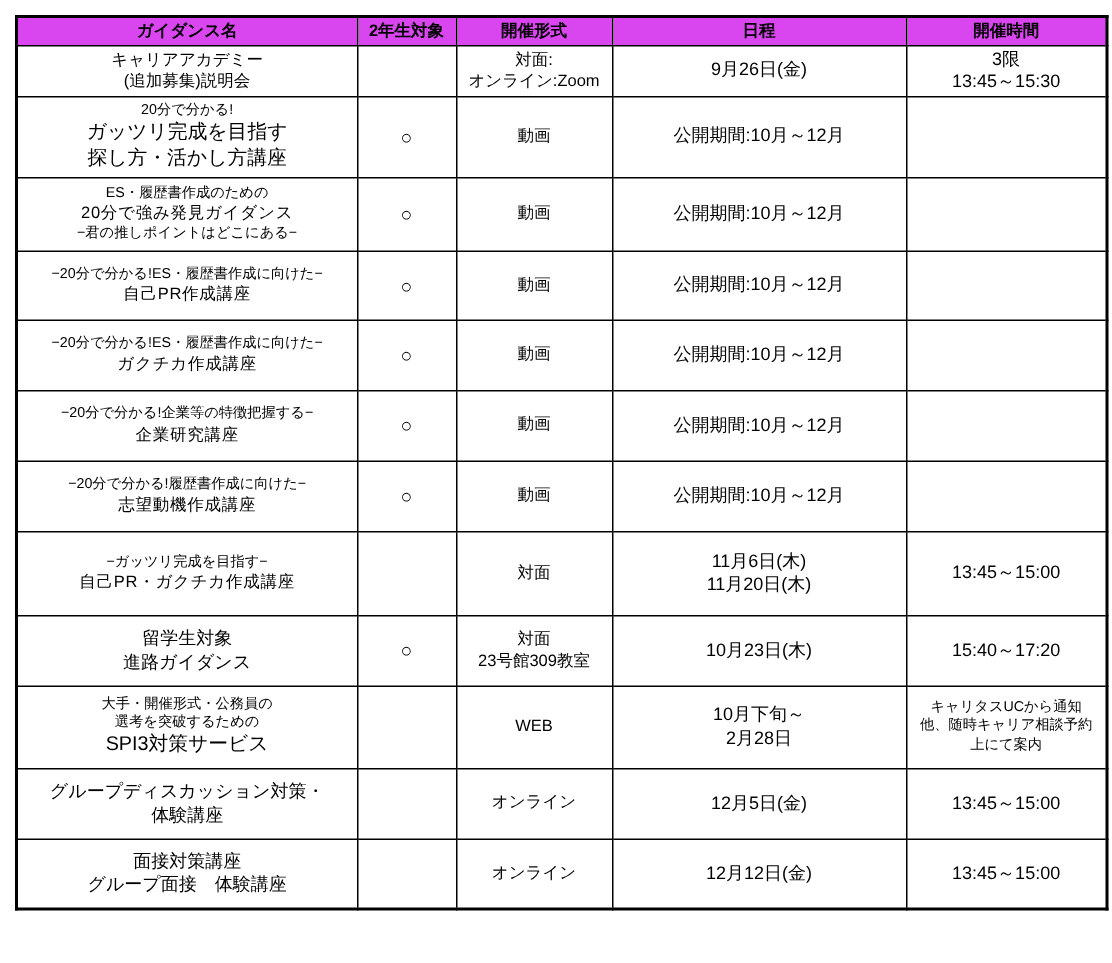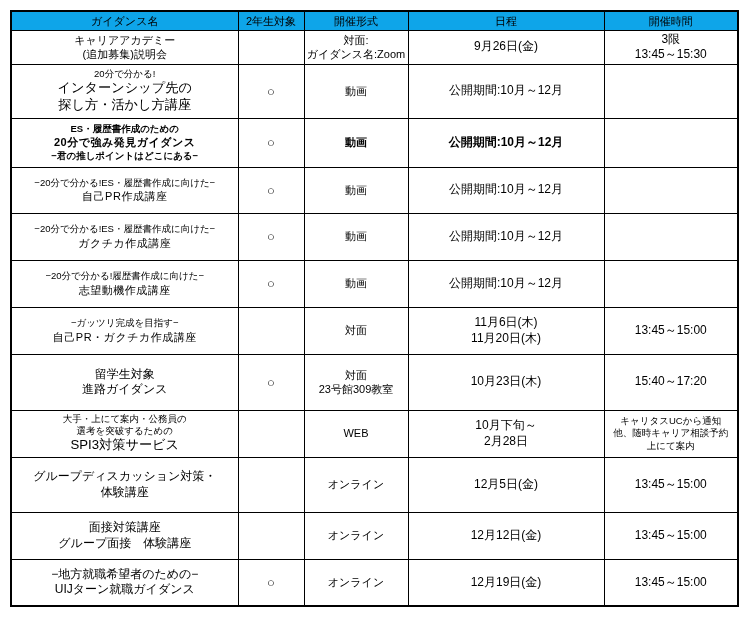--- a/index.html
+++ b/index.html
@@ -25,35 +25,35 @@
   }
   th, td {
     border: 1px solid #000000;
     text-align: center;
     vertical-align: middle;
     padding: 1px 2px;
     overflow: hidden;
   }
   thead tr { height: 19px; }
   thead th {
-    background: #0ea5e9;
-    font-weight: normal;
+    background: #d946ef;
+    font-weight: bold;
     font-size: 11px;
     line-height: 1.1;
   }
   col.c-name     { width: 227px; }
   col.c-target   { width: 66px;  }
   col.c-format   { width: 104px; }
   col.c-schedule { width: 196px; }
   col.c-time     { width: 134px; }
 
   tbody tr { height: 47px; }
   tbody tr:nth-child(1)  { height: 34px; padding-left: 32px; }
   tbody tr:nth-child(2)  { height: 54px; margin-left: 36px; }
-  tbody tr:nth-child(3)  { height: 49px; font-weight: bold; }
+  tbody tr:nth-child(3)  { height: 49px; }
   tbody tr:nth-child(4)  { height: 46px; }
   tbody tr:nth-child(8)  { height: 56px; }
   tbody tr:nth-child(10) { height: 55px; }
   tbody tr:nth-child(13) { height: 37px; }
 
   .line { line-height: 1.28; white-space: nowrap; }
   .line.sub    { font-size: 9.5px; }
   .line.normal { font-size: 11px; }
   .line.med    { font-size: 12px; }
   .line.big    { font-size: 13.2px; }
@@ -83,34 +83,34 @@
     </thead>
     <tbody>
         <tr>
           <td class="col-name">
             <div class="line normal">キャリアアカデミー</div>
             <div class="line normal">(追加募集)説明会</div>
           </td>
           <td class="col-target"></td>
           <td class="col-format">
             <div class="line normal">対面:</div>
-            <div class="line normal">ガイダンス名:Zoom</div>
+            <div class="line normal">オンライン:Zoom</div>
           </td>
           <td class="col-schedule">
             <div class="line med">9月26日(金)</div>
           </td>
           <td class="col-time">
             <div class="line med">3限</div>
             <div class="line med">13:45～15:30</div>
           </td>
         </tr>
         <tr>
           <td class="col-name">
             <div class="line sub">20分で分かる!</div>
-            <div class="line big">インターンシップ先の</div>
+            <div class="line big">ガッツリ完成を目指す</div>
             <div class="line big">探し方・活かし方講座</div>
           </td>
           <td class="col-target">○</td>
           <td class="col-format">
             <div class="line normal">動画</div>
           </td>
           <td class="col-schedule">
             <div class="line med">公開期間:10月～12月</div>
           </td>
           <td class="col-time"></td>
@@ -153,20 +153,34 @@
           <td class="col-format">
             <div class="line normal">動画</div>
           </td>
           <td class="col-schedule">
             <div class="line med">公開期間:10月～12月</div>
           </td>
           <td class="col-time"></td>
         </tr>
         <tr>
           <td class="col-name">
+            <div class="line sub">−20分で分かる!企業等の特徴把握する−</div>
+            <div class="line large">企業研究講座</div>
+          </td>
+          <td class="col-target">○</td>
+          <td class="col-format">
+            <div class="line normal">動画</div>
+          </td>
+          <td class="col-schedule">
+            <div class="line med">公開期間:10月～12月</div>
+          </td>
+          <td class="col-time"></td>
+        </tr>
+        <tr>
+          <td class="col-name">
             <div class="line sub">−20分で分かる!履歴書作成に向けた−</div>
             <div class="line large">志望動機作成講座</div>
           </td>
           <td class="col-target">○</td>
           <td class="col-format">
             <div class="line normal">動画</div>
           </td>
           <td class="col-schedule">
             <div class="line med">公開期間:10月～12月</div>
           </td>
@@ -201,21 +215,21 @@
           </td>
           <td class="col-schedule">
             <div class="line med">10月23日(木)</div>
           </td>
           <td class="col-time">
             <div class="line med">15:40～17:20</div>
           </td>
         </tr>
         <tr>
           <td class="col-name">
-            <div class="line sub">大手・上にて案内・公務員の</div>
+            <div class="line sub">大手・開催形式・公務員の</div>
             <div class="line sub">選考を突破するための</div>
             <div class="line big">SPI3対策サービス</div>
           </td>
           <td class="col-target"></td>
           <td class="col-format">
             <div class="line normal">WEB</div>
           </td>
           <td class="col-schedule">
             <div class="line med">10月下旬～</div>
             <div class="line med">2月28日</div>
@@ -251,31 +265,15 @@
           <td class="col-format">
             <div class="line normal">オンライン</div>
           </td>
           <td class="col-schedule">
             <div class="line med">12月12日(金)</div>
           </td>
           <td class="col-time">
             <div class="line med">13:45～15:00</div>
           </td>
         </tr>
-        <tr>
-          <td class="col-name">
-            <div class="line med">−地方就職希望者のための−</div>
-            <div class="line med">UIJターン就職ガイダンス</div>
-          </td>
-          <td class="col-target">○</td>
-          <td class="col-format">
-            <div class="line normal">オンライン</div>
-          </td>
-          <td class="col-schedule">
-            <div class="line med">12月19日(金)</div>
-          </td>
-          <td class="col-time">
-            <div class="line med">13:45～15:00</div>
-          </td>
-        </tr>
       </tbody>
   </table>
 </div>
 
 </body></html>

